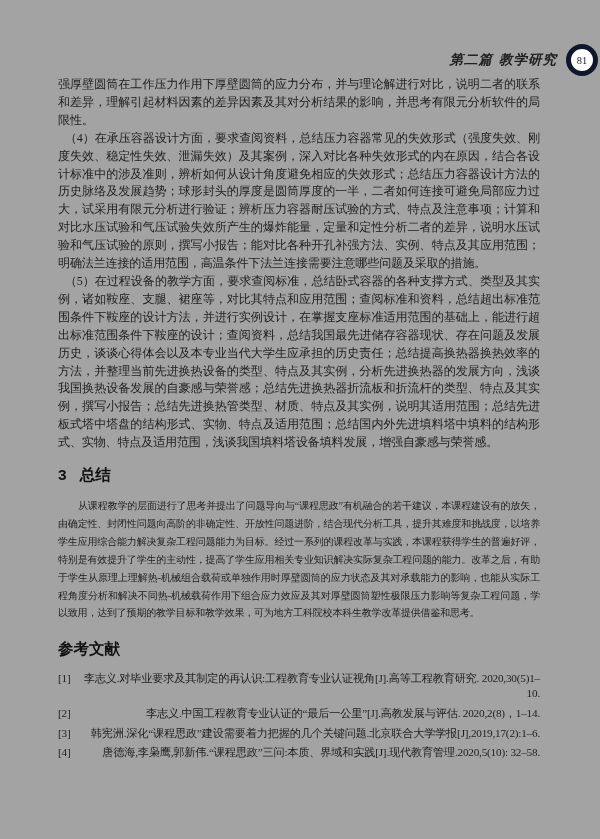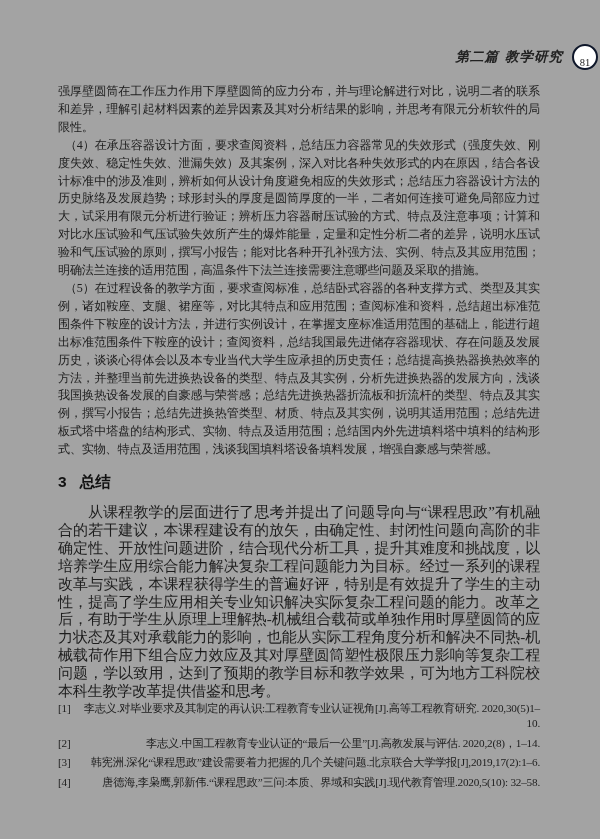--- a/index.html
+++ b/index.html
@@ -34,34 +34,34 @@
     font-weight: bold;
     font-size: 13.5px;
     letter-spacing: 1px;
     color: #222;
     white-space: nowrap;
   }
   .running-header .section-label { margin-right: 6px; }
   .page-number-badge {
     width: 22px;
     height: 22px;
-    border: 2px solid #0f172a;
+    border: 5px solid #0f172a;
     border-radius: 50%;
     display: flex;
-    align-items: flex-end;
+    align-items: center;
     justify-content: center;
     font-size: 10.5px;
     color: #222;
     flex: 0 0 auto;
     background: #fff;
   }
   
   .content {
     position: absolute;
-    top: 83px;
+    top: 76px;
     left: 58px;
     width: 482px;
   }
   .body-para {
     margin: 0;
     font-size: 12.1px;
     line-height: 17.9px;
     text-align: justify;
     text-justify: inter-character;
     color: #1d1d1d;
@@ -73,21 +73,21 @@
     align-items: baseline;
     gap: 13px;
     margin: 13px 0 11px 0;
     font-family: "Liberation Sans", "DejaVu Sans", sans-serif;
     font-weight: bold;
     font-size: 15.5px;
     color: #111;
   }
   .summary-para {
     margin: 0;
-    font-size: 15px;
+    font-size: 10px;
     line-height: 17.9px;
     text-align: justify;
     text-justify: inter-character;
     text-indent: 2em;
     color: #1d1d1d;
     letter-spacing: -0.2px;
   }
   .references-heading {
     margin: 17px 0 11px 0;
     font-family: "Liberation Sans", "DejaVu Sans", sans-serif;
@@ -135,20 +135,21 @@
 
     <p class="body-para item-indent">（5）在过程设备的教学方面，要求查阅标准，总结卧式容器的各种支撑方式、类型及其实例，诸如鞍座、支腿、裙座等，对比其特点和应用范围；查阅标准和资料，总结超出标准范围条件下鞍座的设计方法，并进行实例设计，在掌握支座标准适用范围的基础上，能进行超出标准范围条件下鞍座的设计；查阅资料，总结我国最先进储存容器现状、存在问题及发展历史，谈谈心得体会以及本专业当代大学生应承担的历史责任；总结提高换热器换热效率的方法，并整理当前先进换热设备的类型、特点及其实例，分析先进换热器的发展方向，浅谈我国换热设备发展的自豪感与荣誉感；总结先进换热器折流板和折流杆的类型、特点及其实例，撰写小报告；总结先进换热管类型、材质、特点及其实例，说明其适用范围；总结先进板式塔中塔盘的结构形式、实物、特点及适用范围；总结国内外先进填料塔中填料的结构形式、实物、特点及适用范围，浅谈我国填料塔设备填料发展，增强自豪感与荣誉感。</p>
 
     <h2 class="section-heading">
       <span>3</span>
       <span>总结</span>
     </h2>
 
     <p class="summary-para">从课程教学的层面进行了思考并提出了问题导向与“课程思政”有机融合的若干建议，本课程建设有的放矢，由确定性、封闭性问题向高阶的非确定性、开放性问题进阶，结合现代分析工具，提升其难度和挑战度，以培养学生应用综合能力解决复杂工程问题能力为目标。经过一系列的课程改革与实践，本课程获得学生的普遍好评，特别是有效提升了学生的主动性，提高了学生应用相关专业知识解决实际复杂工程问题的能力。改革之后，有助于学生从原理上理解热-机械组合载荷或单独作用时厚壁圆筒的应力状态及其对承载能力的影响，也能从实际工程角度分析和解决不同热-机械载荷作用下组合应力效应及其对厚壁圆筒塑性极限压力影响等复杂工程问题，学以致用，达到了预期的教学目标和教学效果，可为地方工科院校本科生教学改革提供借鉴和思考。</p>
 
+    <h2 class="references-heading">参考文献</h2>
 
     <div class="reference-list">
       <div class="reference-item">
         <span class="ref-num">[1]</span>
         <span class="ref-text">李志义.对毕业要求及其制定的再认识:工程教育专业认证视角[J].高等工程教育研究. 2020,30(5)1–10.</span>
       </div>
       <div class="reference-item">
         <span class="ref-num">[2]</span>
         <span class="ref-text">李志义.中国工程教育专业认证的“最后一公里”[J].高教发展与评估. 2020,2(8)，1–14.</span>
       </div>

